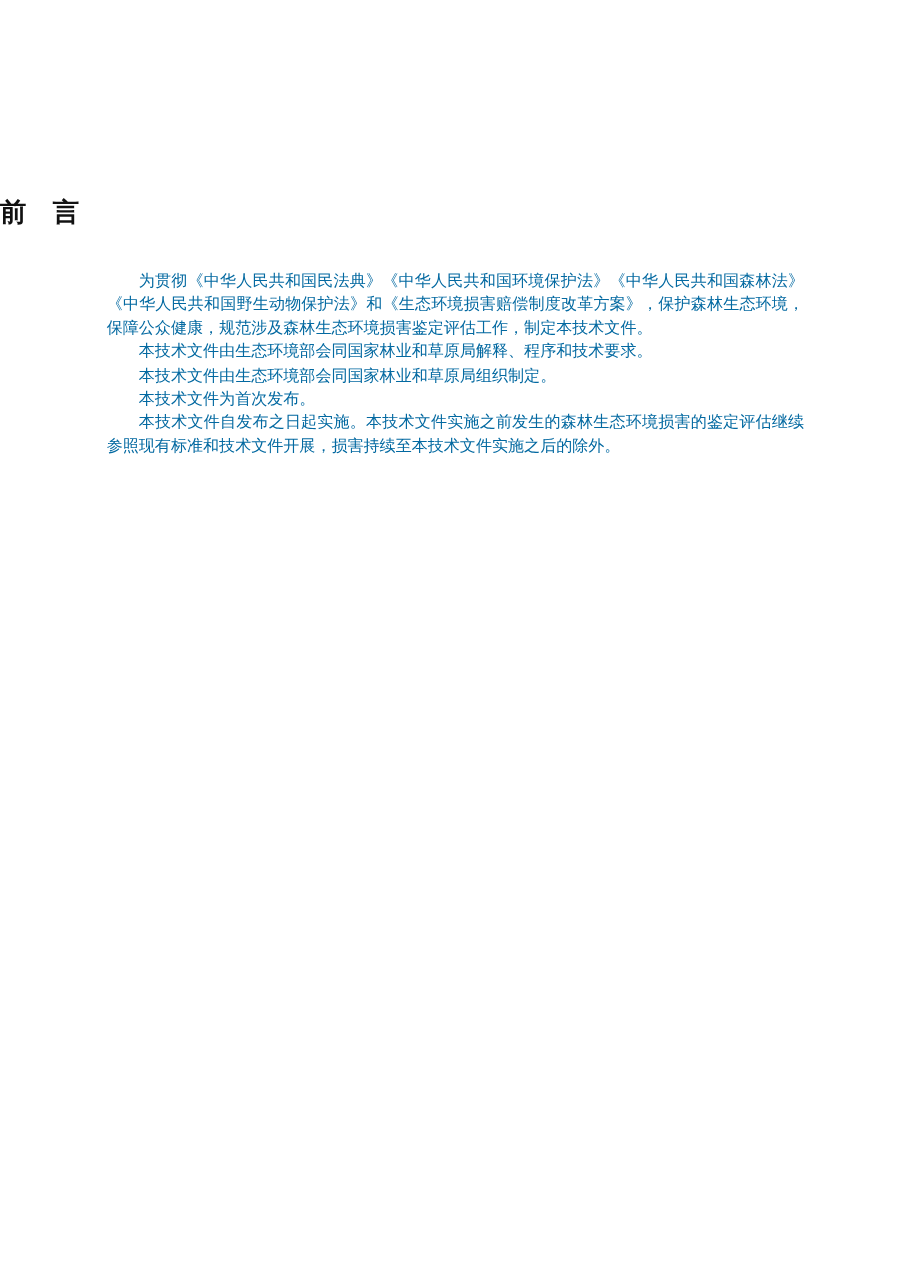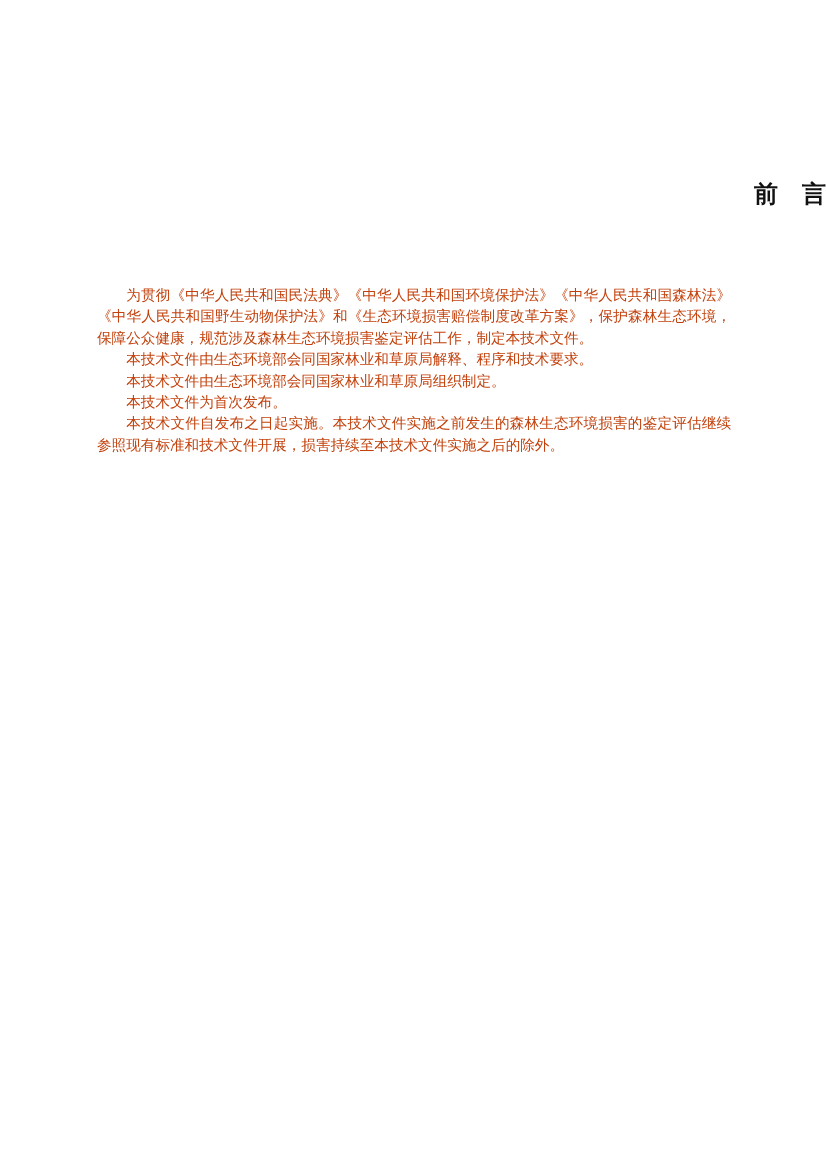--- a/index.html
+++ b/index.html
@@ -18,37 +18,36 @@
   .page {
     position: absolute;
     inset: 0;
     background: #ffffff;
   }
   .doc-title {
     position: absolute;
     top: 180px;
     left: 0;
     width: 100%;
-    text-align: right;
+    text-align: left;
     font-size: 24px;
     line-height: 28px;
     font-weight: bold;
     color: #111111;
   }
   .content {
     position: absolute;
     top: 246px;
     left: 97px;
     width: 634px;
     font-size: 14.6px;
     line-height: 21.4px;
     text-align: justify;
     text-justify: inter-ideograph;
-    color: #c2410c;
-    margin-top: 39px;
+    color: #0369a1;
   }
   .content p {
     margin: 0;
     padding: 0;
     text-indent: 2em;
   }
   .page-number {
     position: absolute;
     top: 1032px;
     left: 0;

